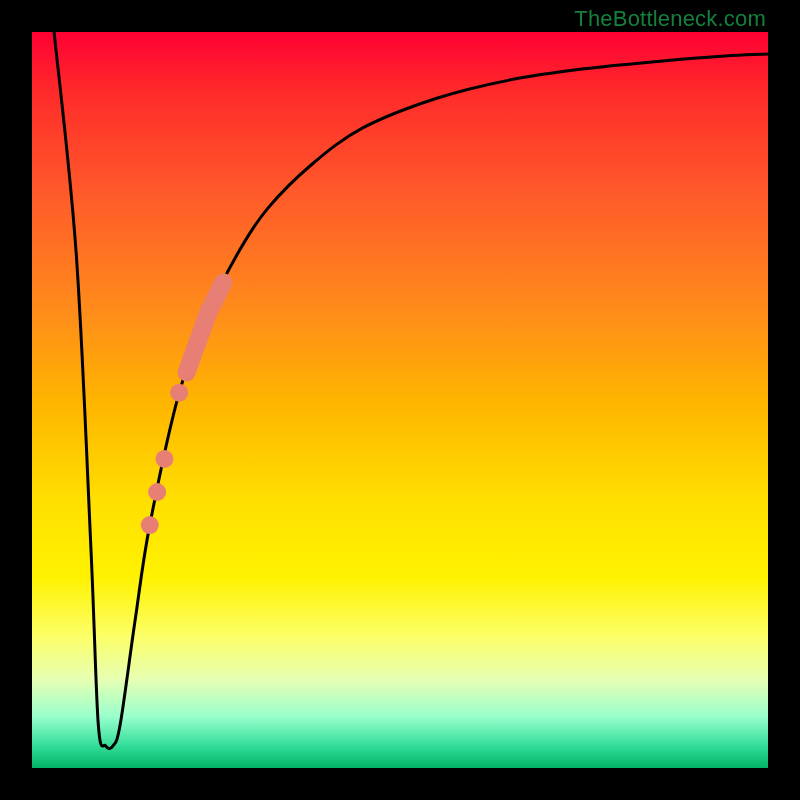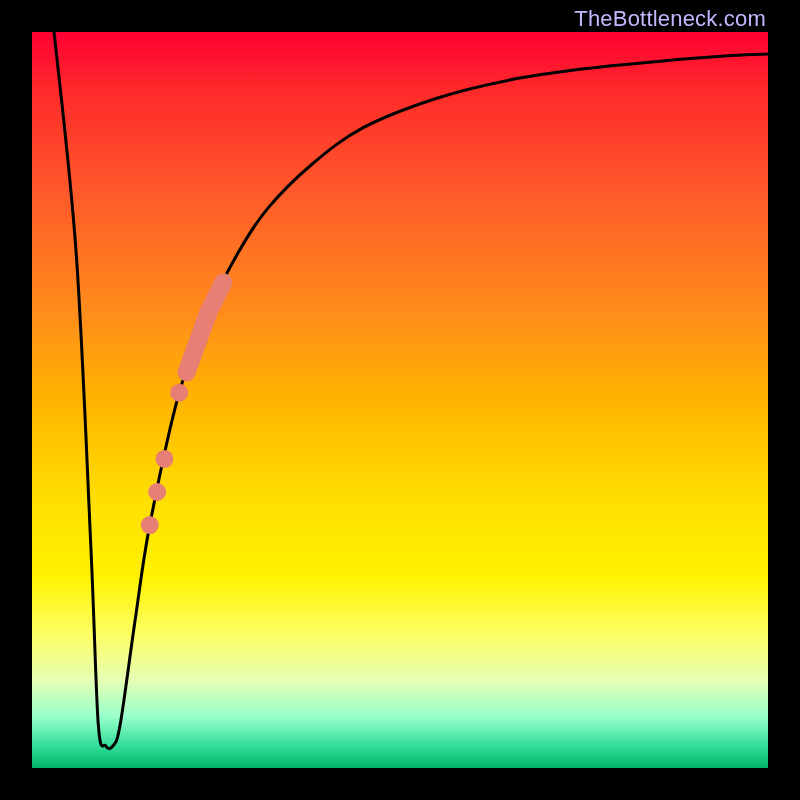--- a/index.html
+++ b/index.html
@@ -32,21 +32,21 @@
       #e6ffb3 88%,
       #99ffcc 93%,
       #33dd99 97%,
       #00b566 100%
     );
   }
   .watermark {
     position: absolute;
     top: 6px;
     right: 34px;
-    color: #c4b5fd;
+    color: #15803d;
     font-size: 22px;
     font-weight: 400;
     letter-spacing: 0.2px;
     user-select: none;
   }
   svg.overlay {
     position: absolute;
     top: 0;
     left: 0;
     pointer-events: none;

